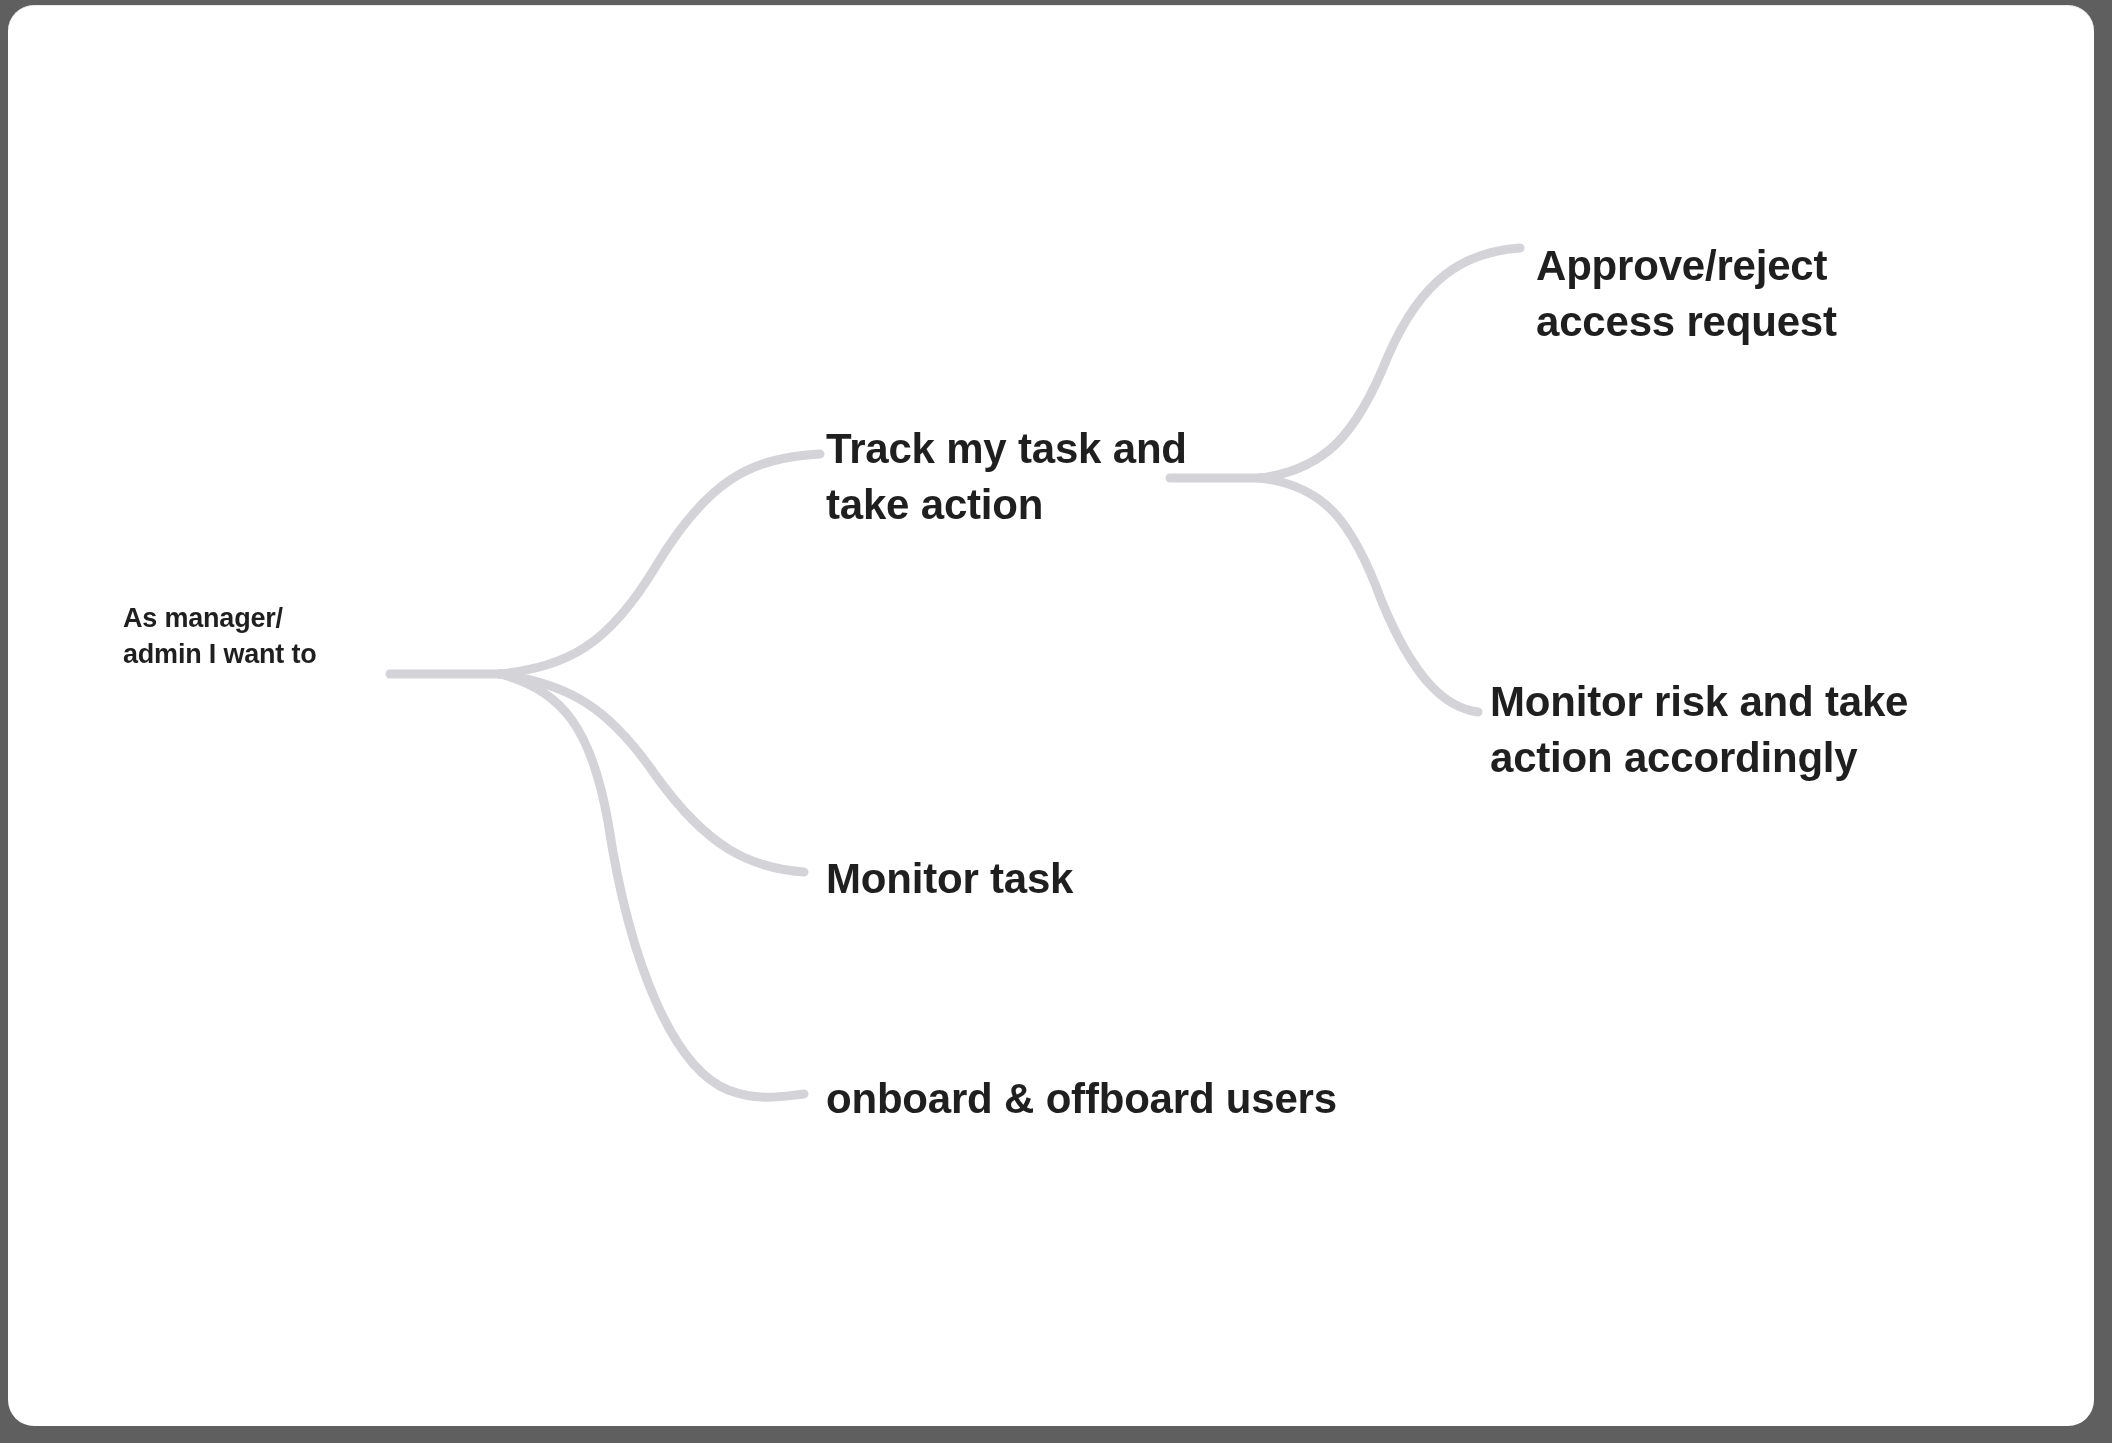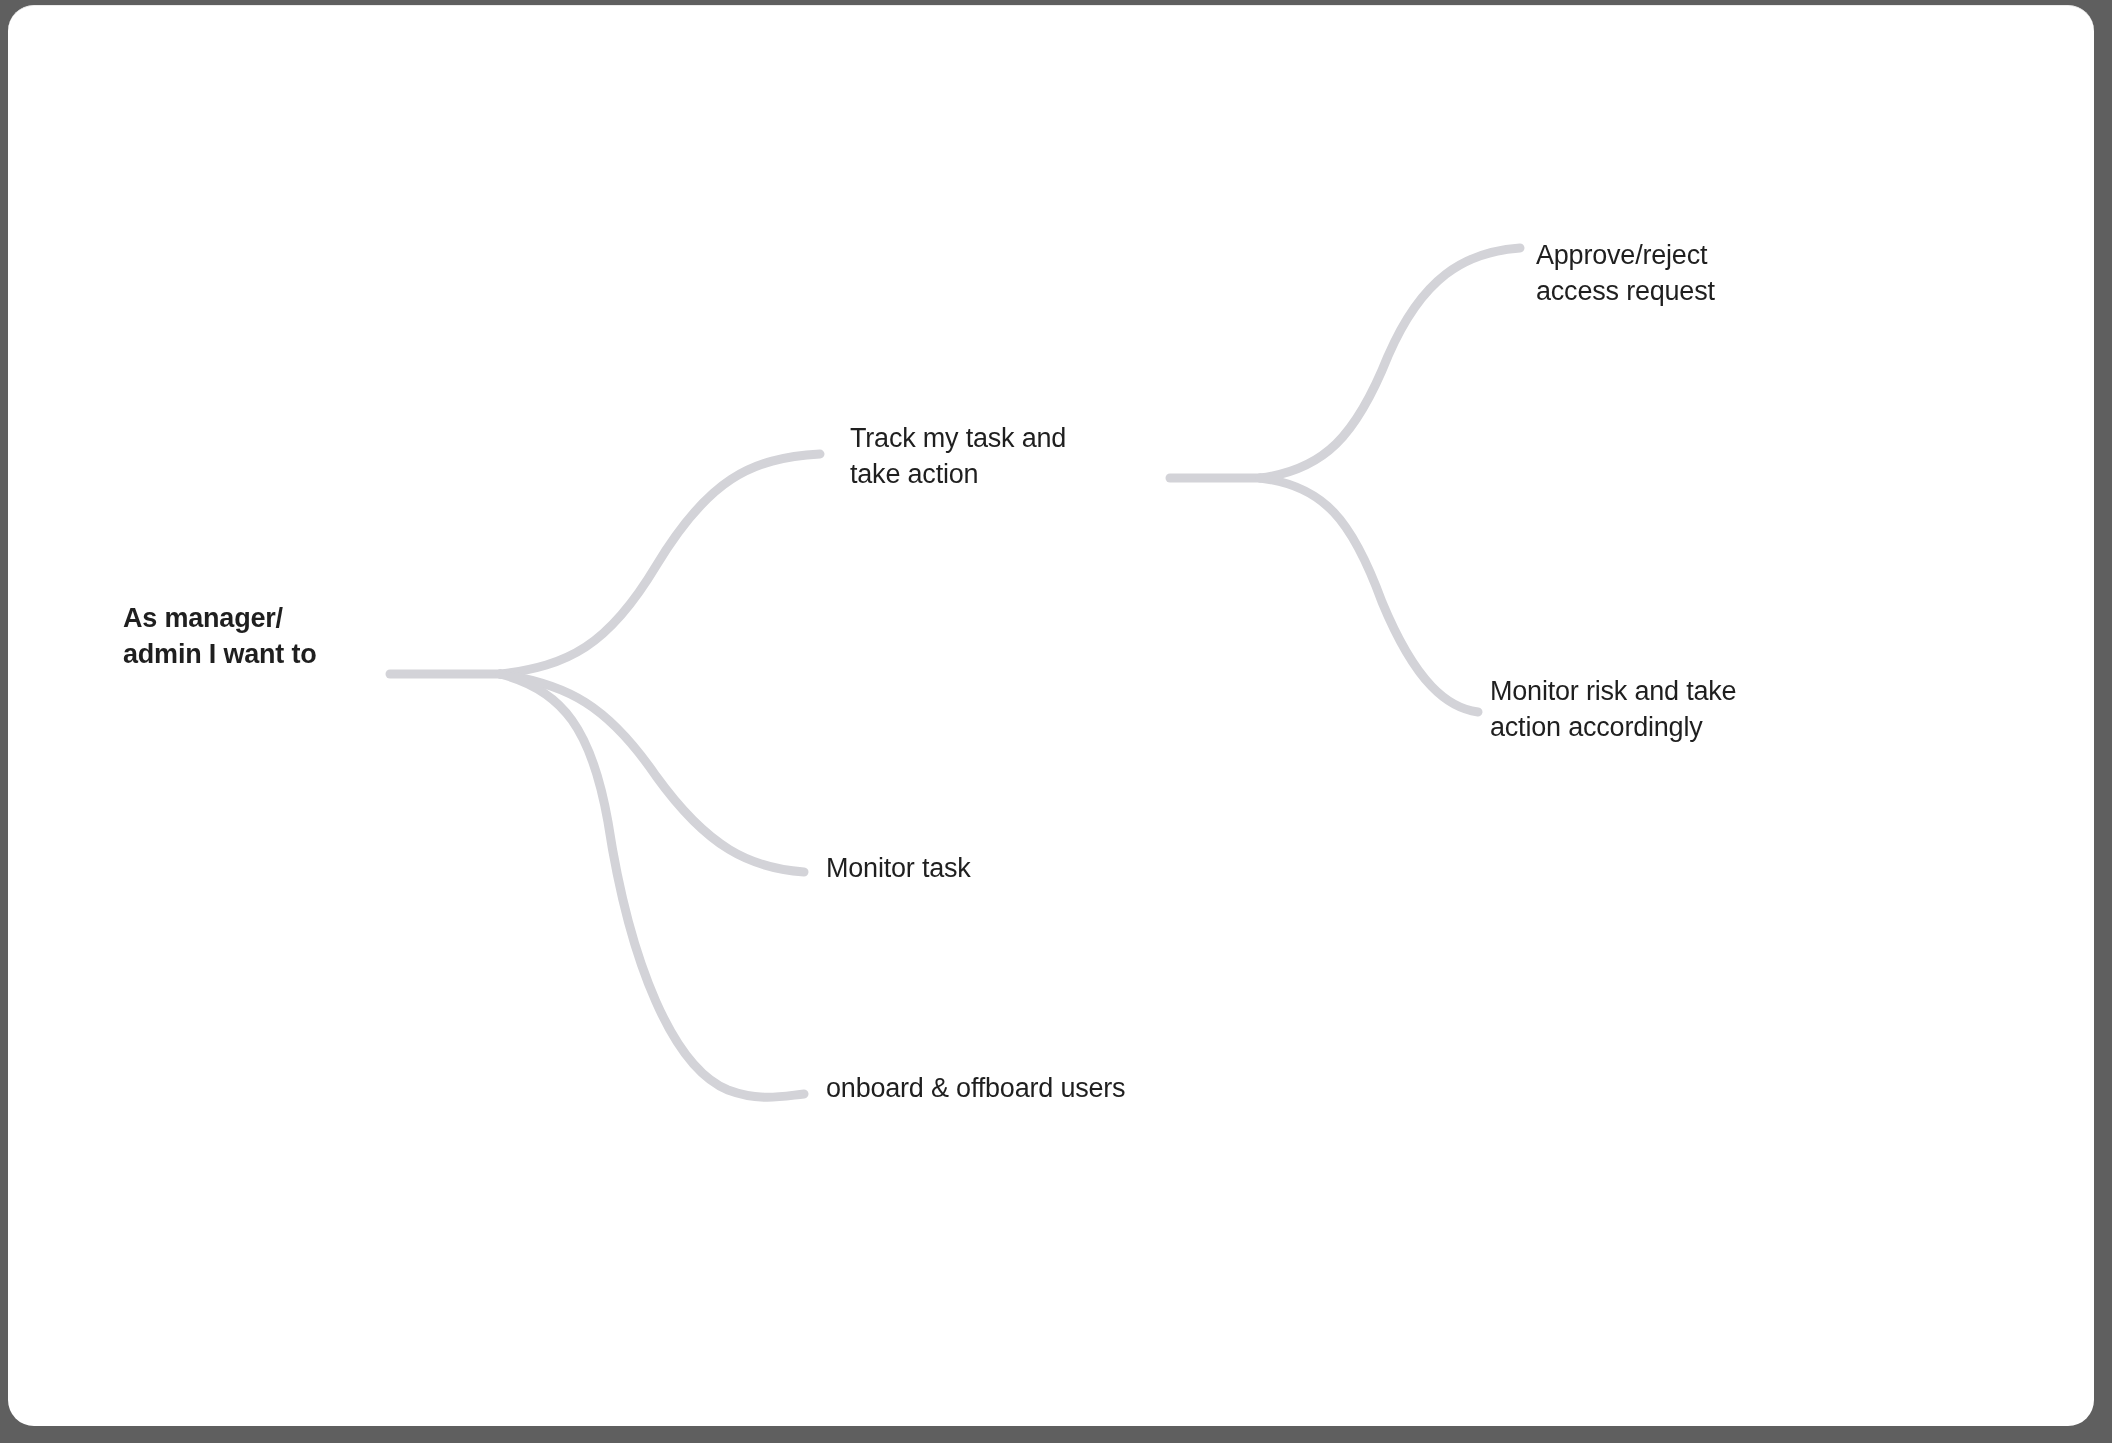--- a/index.html
+++ b/index.html
@@ -62,28 +62,27 @@
     letter-spacing: -0.2px;
   }
   .node-root {
     left: 115px;
     top: 595px;
     font-size: 27px;
     font-weight: 700;
     width: 400px;
   }
   .node-branch {
-    font-size: 27px;
-    font-weight: 400;
+    font-size: 42px;
+    font-weight: 700;
   }
   #node-track {
     left: 818px;
     top: 415px;
     width: 440px;
-    margin-left: 24px;
   }
   #node-monitor-risk {
     left: 818px;
     top: 845px;
     width: 420px;
   }
   #node-onboard {
     left: 818px;
     top: 1065px;
     width: 600px;

